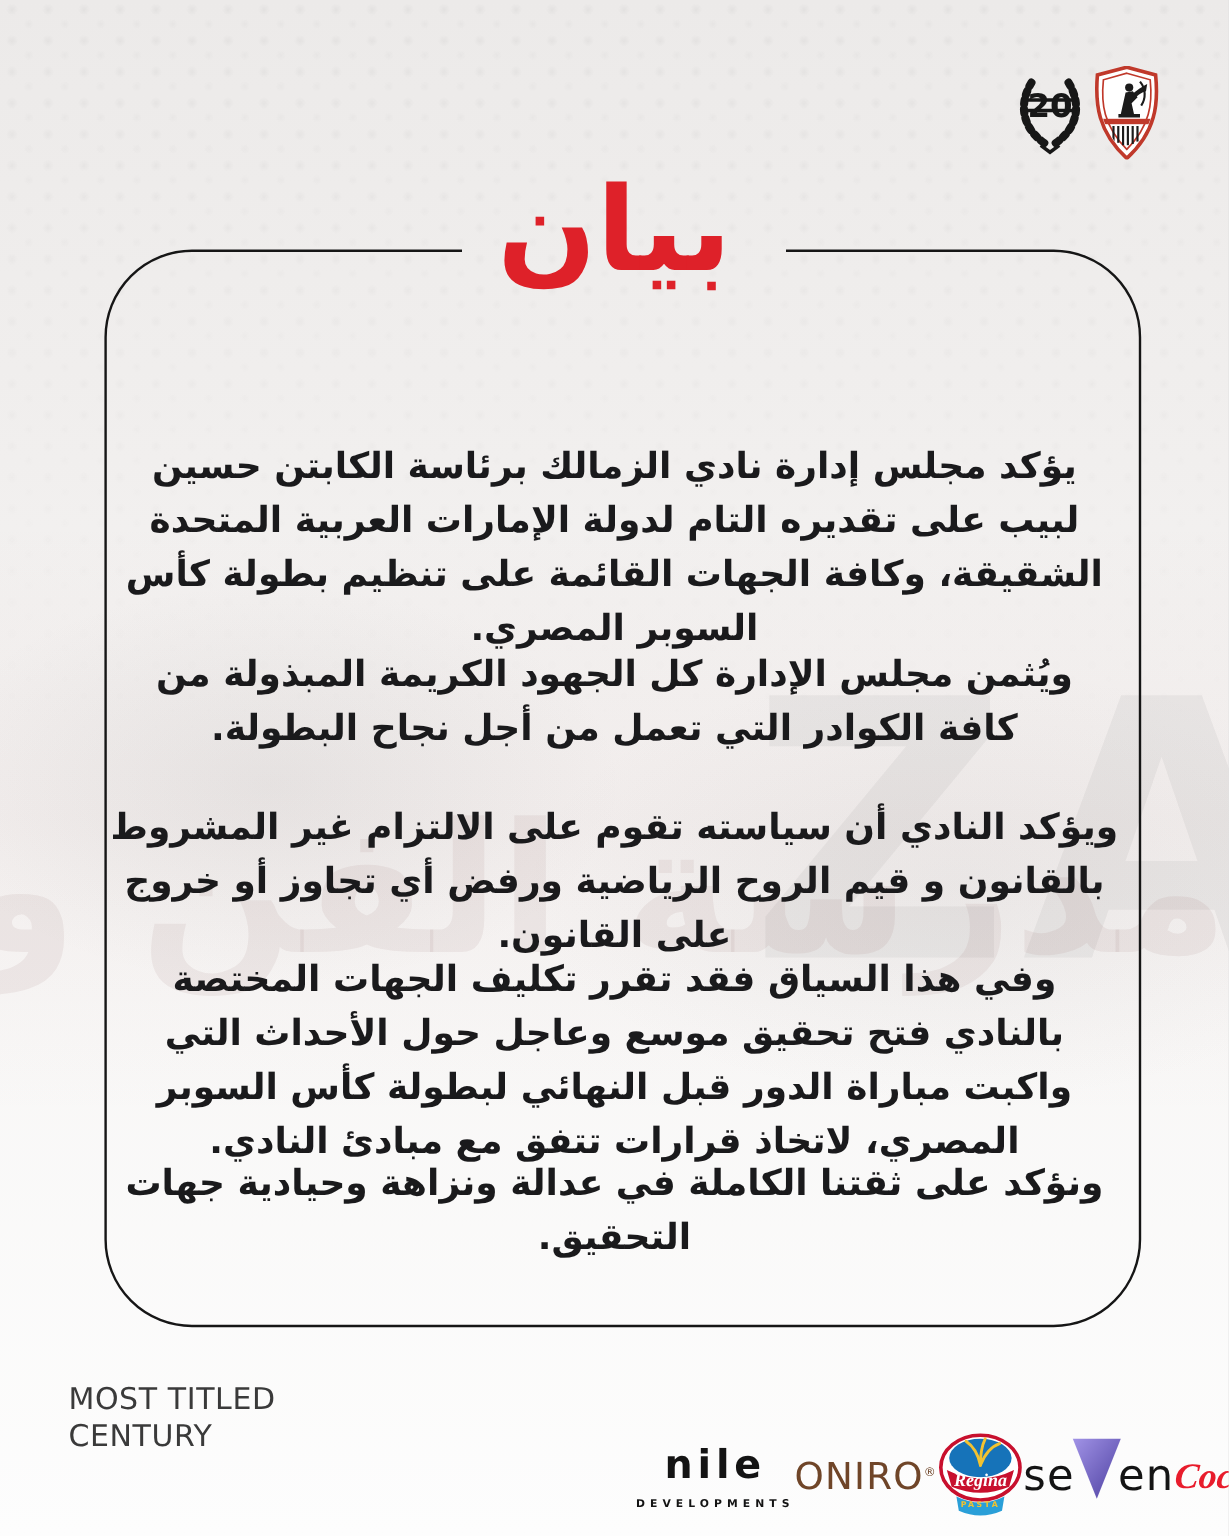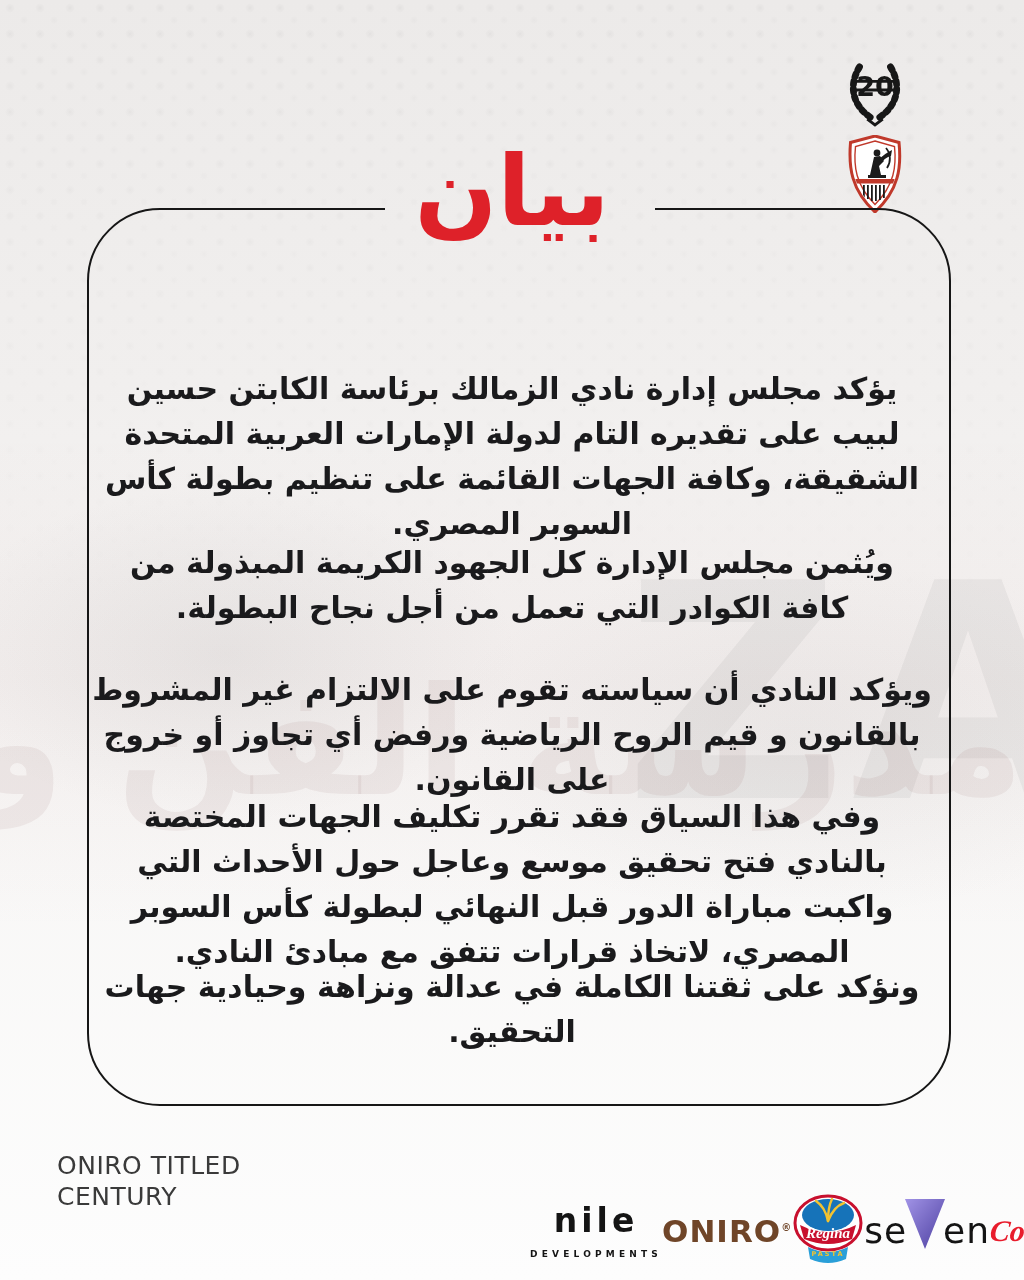--- a/index.html
+++ b/index.html
@@ -39,21 +39,21 @@
     pointer-events: none;
   }
   .za-watermark {
     position: absolute; right: -70px; top: 520px;
     font-size: 300px; font-weight: bold;
     color: rgba(60,60,60,0.055);
     letter-spacing: 10px;
     pointer-events: none;
   }
   
-  .logo-badges { position: absolute; top: 55px; left: 846px; display: flex; align-items: center; gap: 6px; flex-direction: column; }
+  .logo-badges { position: absolute; top: 55px; left: 846px; display: flex; align-items: center; gap: 6px; }
   
   .title {
     position: absolute; top: 136px; left: 0; width: 100%;
     text-align: center;
     font-size: 97px; font-weight: bold; line-height: 1.15;
     color: #de2129;
     direction: rtl;
   }
   
   .card-frame { position: absolute; inset: 0; pointer-events: none; }
@@ -81,21 +81,21 @@
   }
   .tagline .bold { font-weight: bold; color: #2b2b2b; }
   
   .sponsors {
     position: absolute; left: 530px; top: 1188px; width: 486px; height: 86px;
     display: flex; align-items: center; justify-content: space-between;
   }
   .sp { display: flex; flex-direction: column; align-items: center; justify-content: center; }
   .nile-word { font-size: 33px; font-weight: bold; letter-spacing: 4px; color: #141414; line-height: 1; }
   .nile-sub  { font-size: 9px; font-weight: bold; letter-spacing: 4.2px; color: #141414; margin-top: 12px; }
-  .oniro-word { font-size: 31px; font-weight: bold; letter-spacing: 1px; color: #6f4528; line-height: 1; }
+  .oniro-word { font-size: 31px; font-weight: normal; letter-spacing: 1px; color: #6f4528; line-height: 1; }
   .oniro-word sup { font-size: 10px; vertical-align: super; }
   .seven-wrap { display: flex; align-items: center; }
   .seven-txt { font-size: 36px; font-weight: normal; color: #141414; letter-spacing: 1px; line-height: 1; }
   .seven-tri { margin: -14px -4px 0 -4px; }
   .coke-word {
     font-family: "Liberation Serif", serif;
     font-style: italic; font-weight: bold;
     font-size: 30px; color: #e81c2c;
     transform: skewX(-6deg);
     white-space: nowrap; line-height: 1;
@@ -157,21 +157,21 @@
 
   <div class="statement">
     <p class="p1">يؤكد مجلس إدارة نادي الزمالك برئاسة الكابتن حسين لبيب على تقديره التام لدولة الإمارات العربية المتحدة الشقيقة، وكافة الجهات القائمة على تنظيم بطولة كأس السوبر المصري.</p>
     <p class="p2">ويُثمن مجلس الإدارة كل الجهود الكريمة المبذولة من كافة الكوادر التي تعمل من أجل نجاح البطولة.</p>
     <p class="p3">ويؤكد النادي أن سياسته تقوم على الالتزام غير المشروط بالقانون و قيم الروح الرياضية ورفض أي تجاوز أو خروج على القانون.</p>
     <p class="p4">وفي هذا السياق فقد تقرر تكليف الجهات المختصة بالنادي فتح تحقيق موسع وعاجل حول الأحداث التي واكبت مباراة الدور قبل النهائي لبطولة كأس السوبر المصري، لاتخاذ قرارات تتفق مع مبادئ النادي.</p>
     <p class="p5">ونؤكد على ثقتنا الكاملة في عدالة ونزاهة وحيادية جهات التحقيق.</p>
   </div>
 
   <div class="tagline">
-    <div>ONIRO TITLED</div>
+    <div>MOST TITLED</div>
     <div>CENTURY</div>
   </div>
 
   <div class="sponsors">
 
     <div class="sp">
       <div class="nile-word">nile</div>
       <div class="nile-sub">DEVELOPMENTS</div>
     </div>
 

